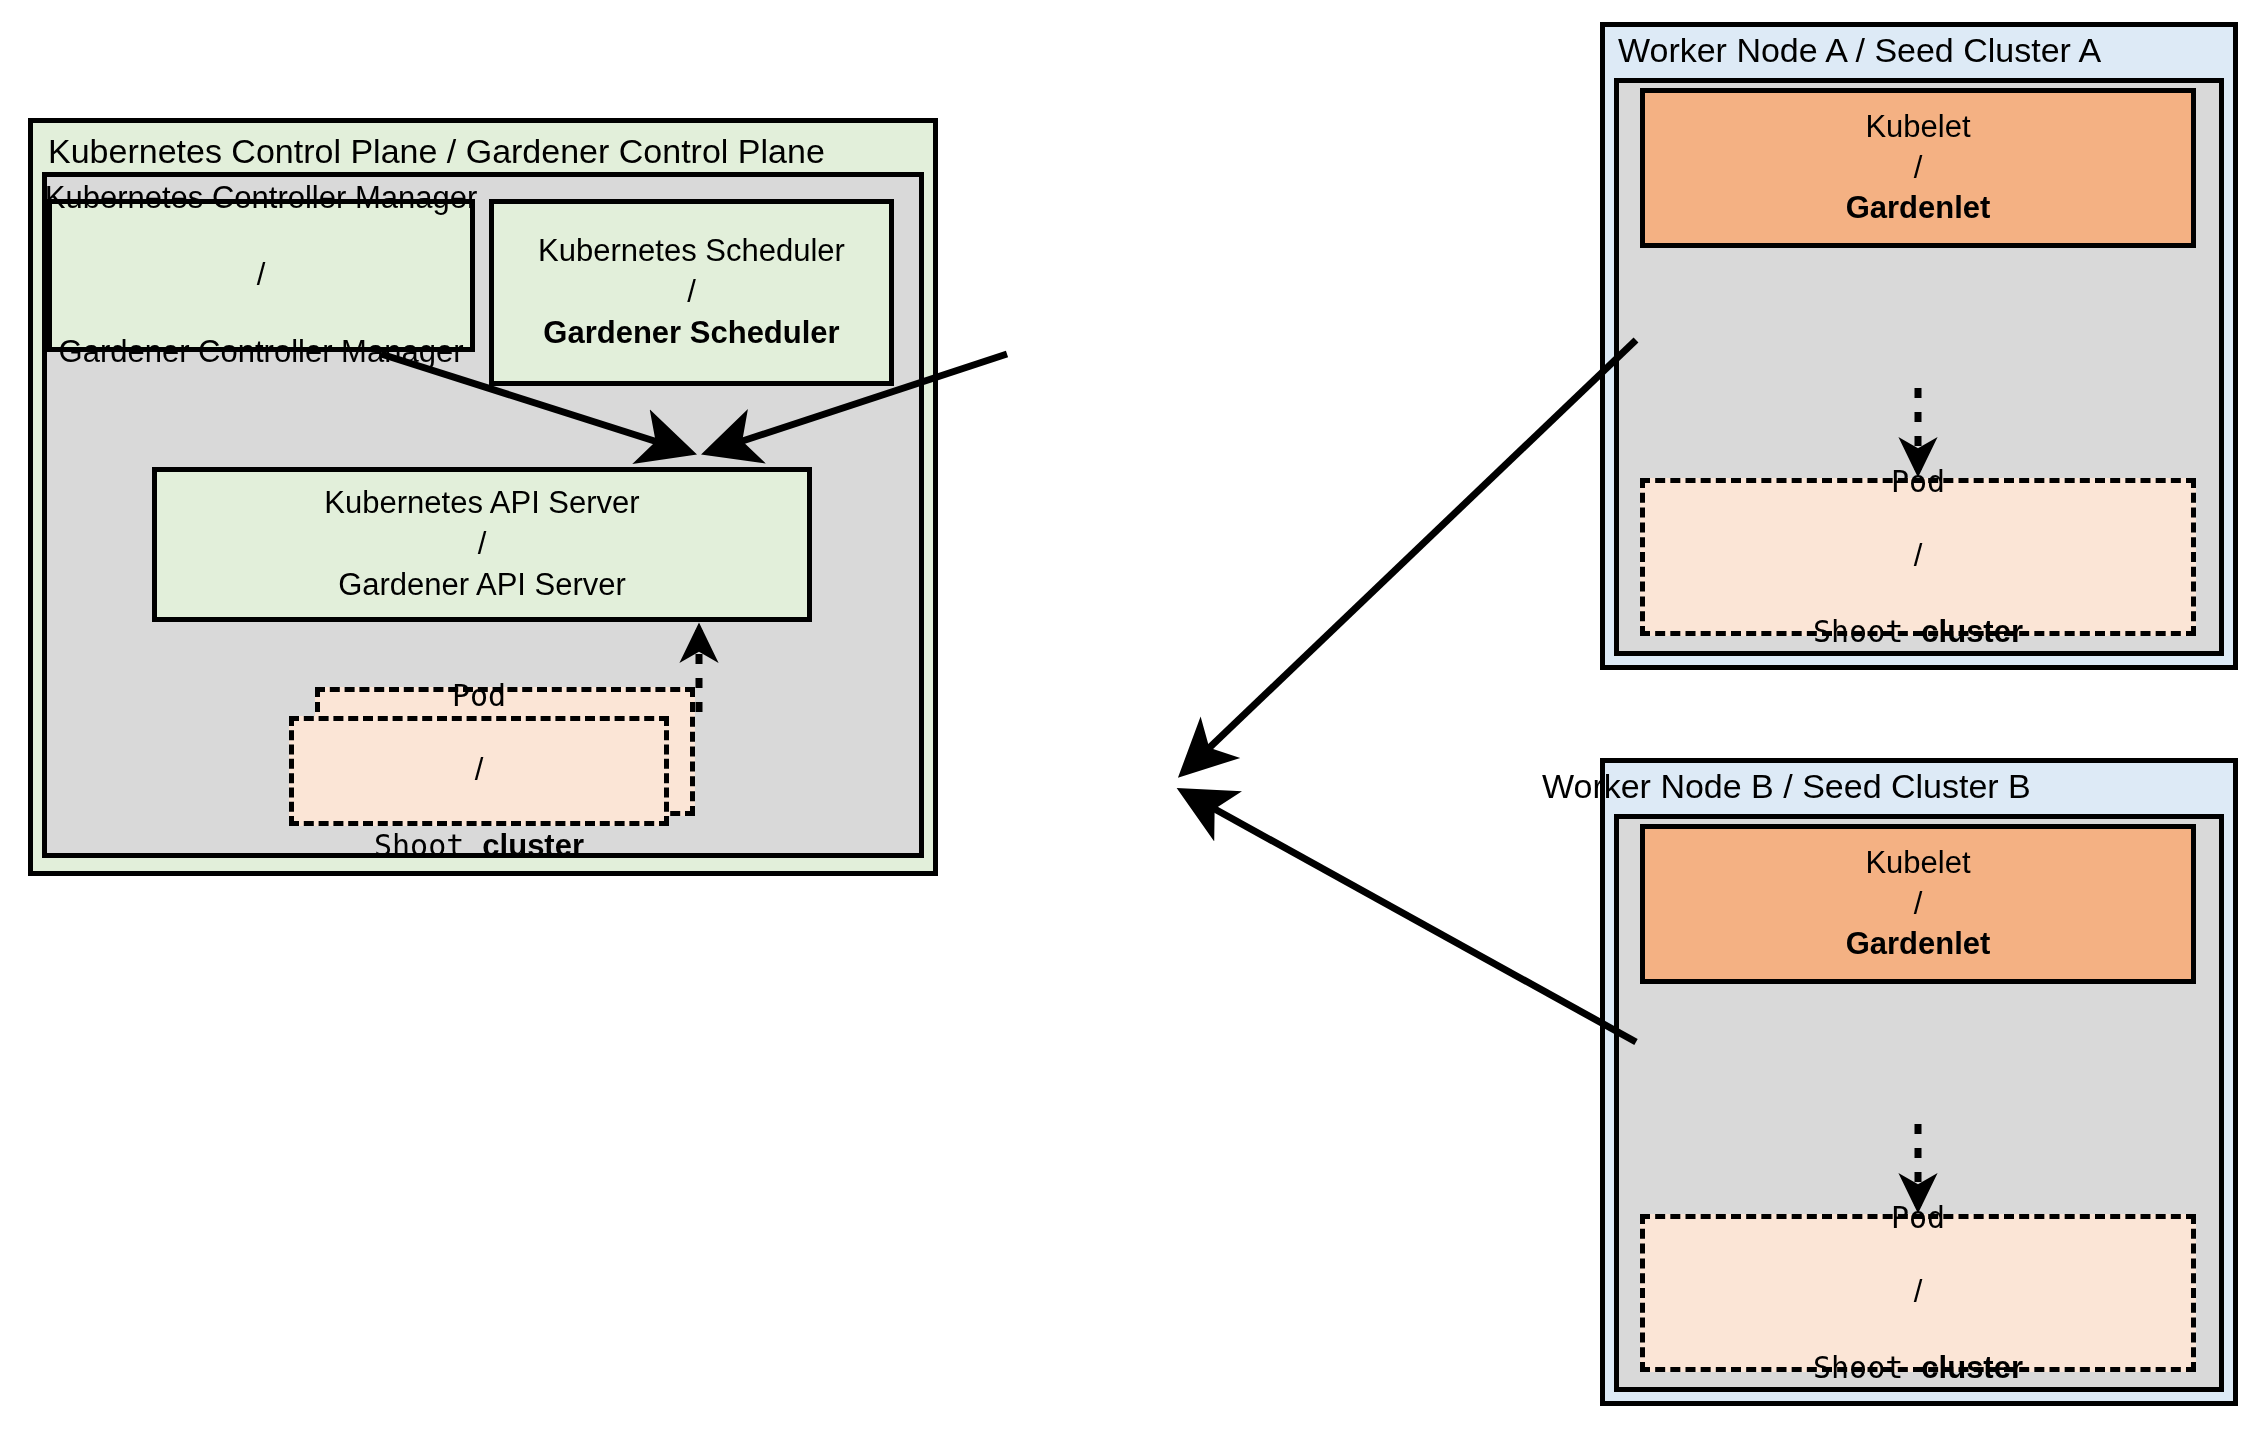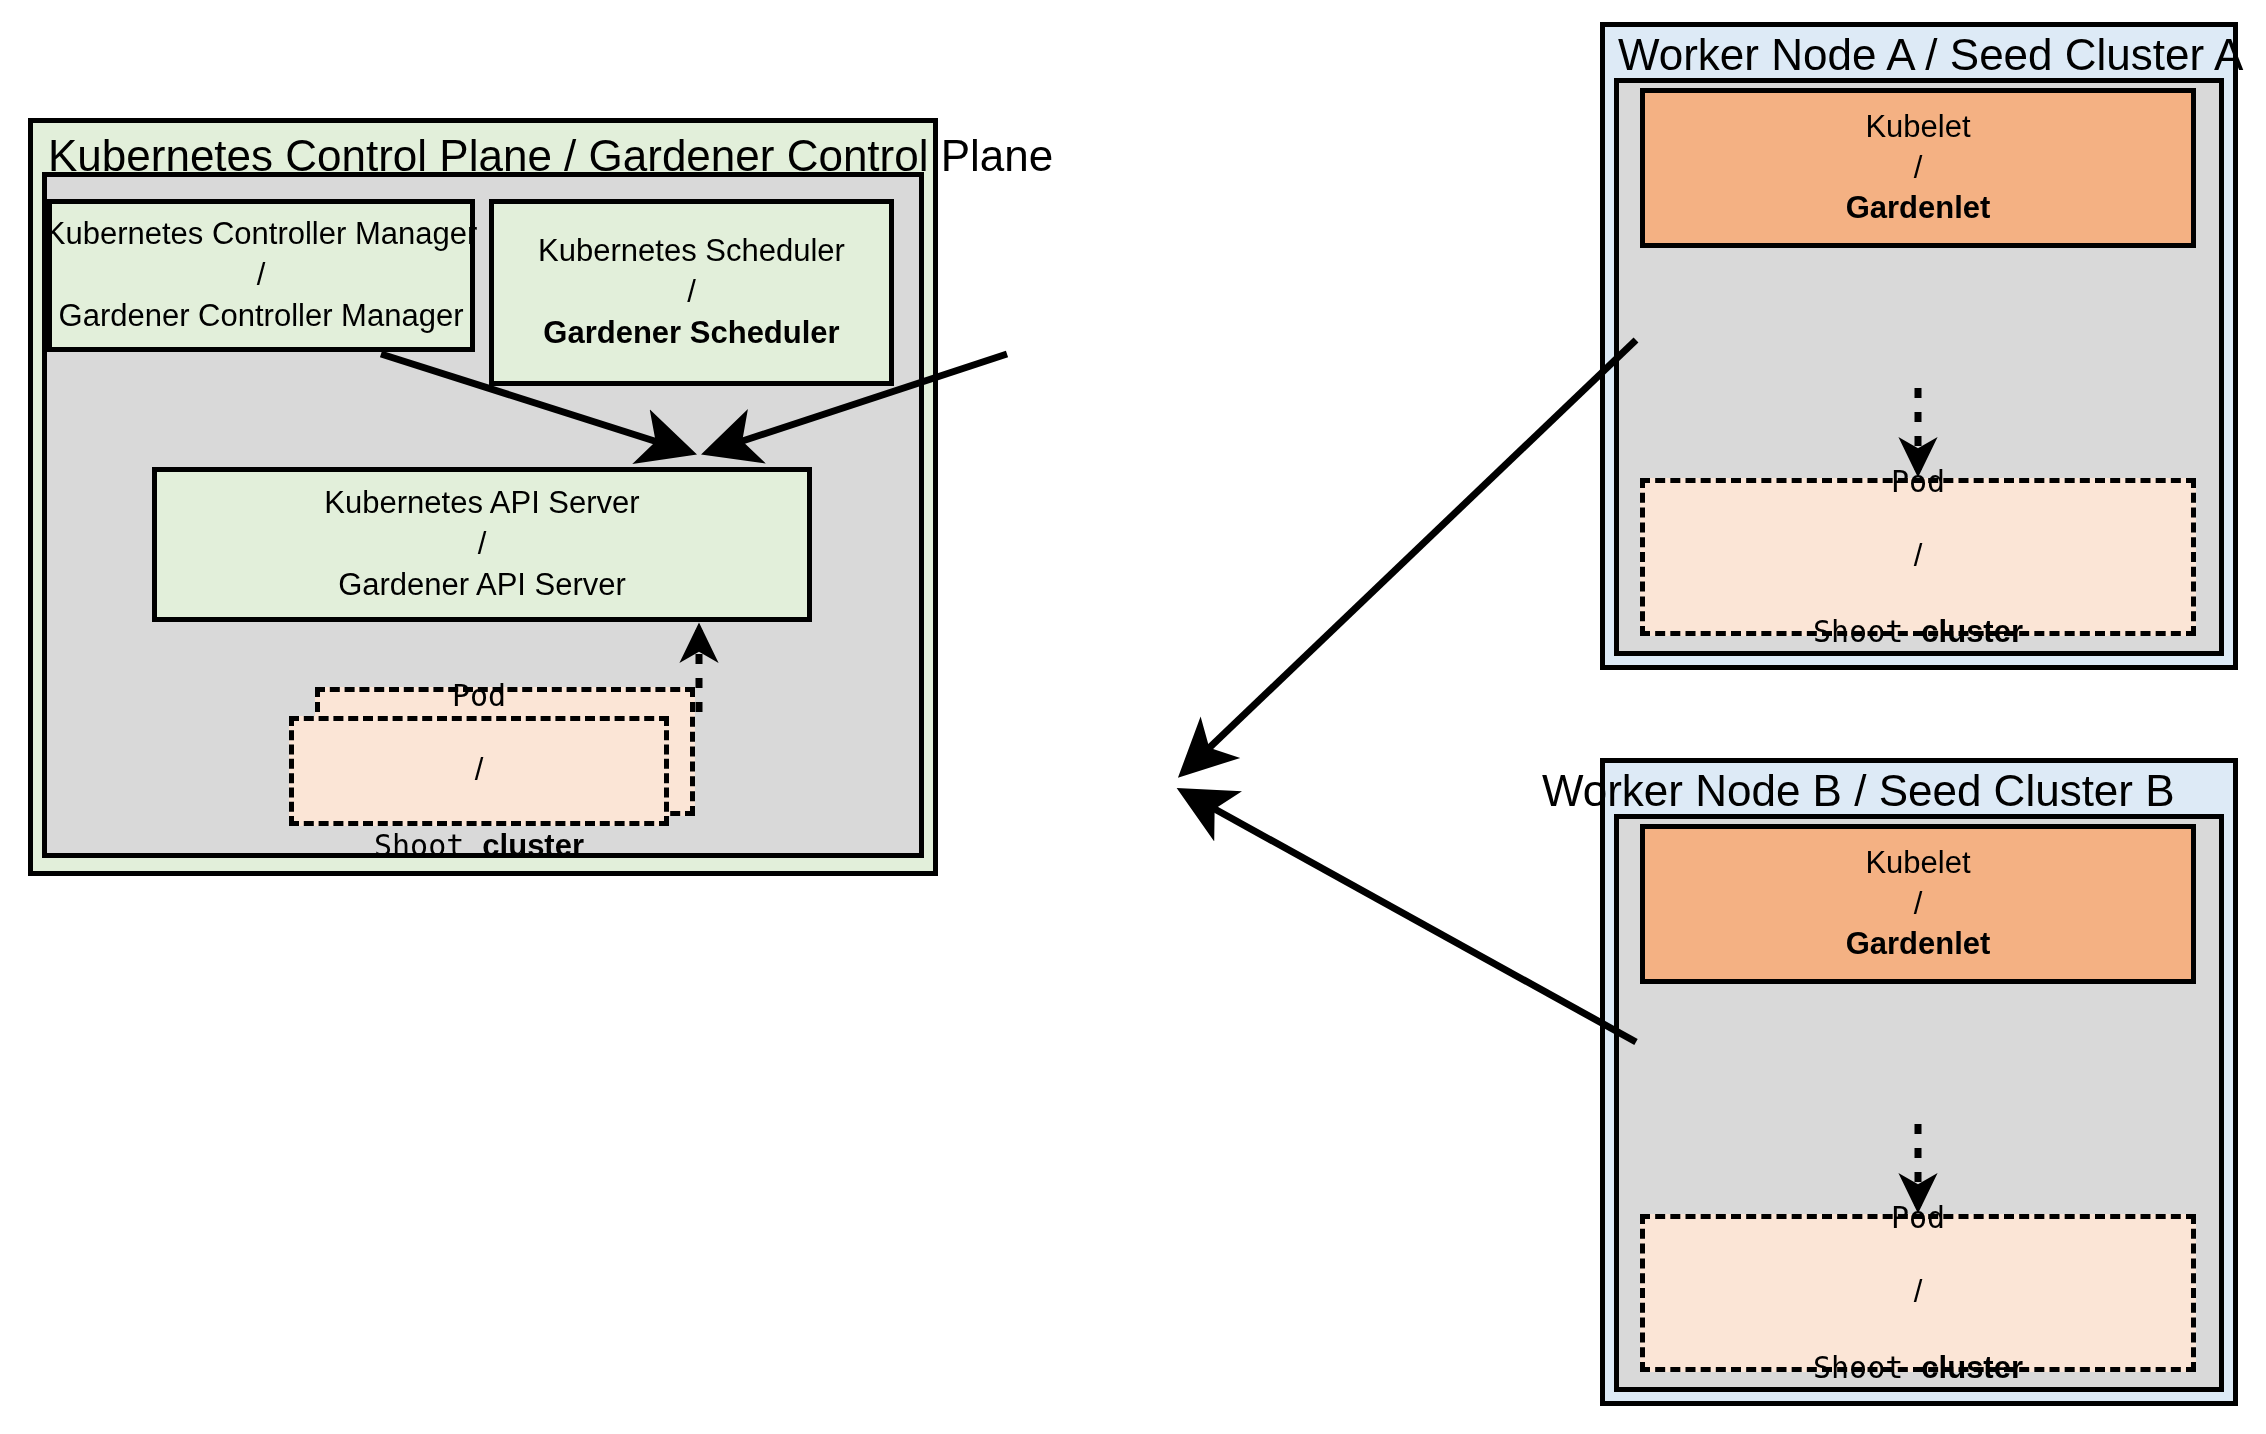--- a/index.html
+++ b/index.html
@@ -15,21 +15,21 @@
   .panel-gray{background:#d9d9d9;border:5px solid #000;}
 
   
   .leaf-green{background:#e2efda;border:5px solid #000;}
   .leaf-orange{background:#f4b183;border:5px solid #000;}
   .leaf-pod{background:#fbe5d6;border:5px dashed #000;gap:34px;}
 
   .center{display:flex;flex-direction:column;align-items:center;
           justify-content:center;text-align:center;}
 
-  .title{position:absolute;font-size:44px;color:#000;white-space:nowrap;
+  .title{position:absolute;font-size:34px;color:#000;white-space:nowrap;
          line-height:1;}
 
   .lbl{font-size:31px;color:#000;line-height:1.32;white-space:nowrap;}
   .lbl.b{font-weight:bold;}
   .mono{font-family:"DejaVu Sans Mono","Liberation Mono",monospace;
         font-size:30px;line-height:1.34;color:#000;white-space:nowrap;}
   .mono .bsans{font-family:"Liberation Sans","DejaVu Sans",sans-serif;
         font-weight:bold;font-size:31px;}
   .slash{font-size:31px;line-height:1.32;color:#000;}
 
@@ -41,21 +41,21 @@
 
 <div id="stage">
 
   <div class="box outer-green" style="left:28px;top:118px;width:910px;height:758px;">
   </div>
   <div class="title" style="left:48px;top:134px;">Kubernetes Control Plane / Gardener Control Plane</div>
 
   <div class="box panel-gray" style="left:42px;top:172px;width:882px;height:686px;">
   </div>
 
-  <div class="box leaf-green center" style="left:47px;top:199px;width:428px;height:153px;">
+  <div class="box leaf-green center" style="left:47px;top:199px;width:428px;height:153px;gap:36px;">
     <span class="lbl">Kubernetes Controller Manager</span>
     <span class="slash">/</span>
     <span class="lbl">Gardener Controller Manager</span>
   </div>
 
   <div class="box leaf-green center" style="left:489px;top:199px;width:405px;height:187px;justify-content:center;">
     <span class="lbl">Kubernetes Scheduler</span>
     <span class="slash">/</span>
     <span class="lbl b">Gardener Scheduler</span>
   </div>

